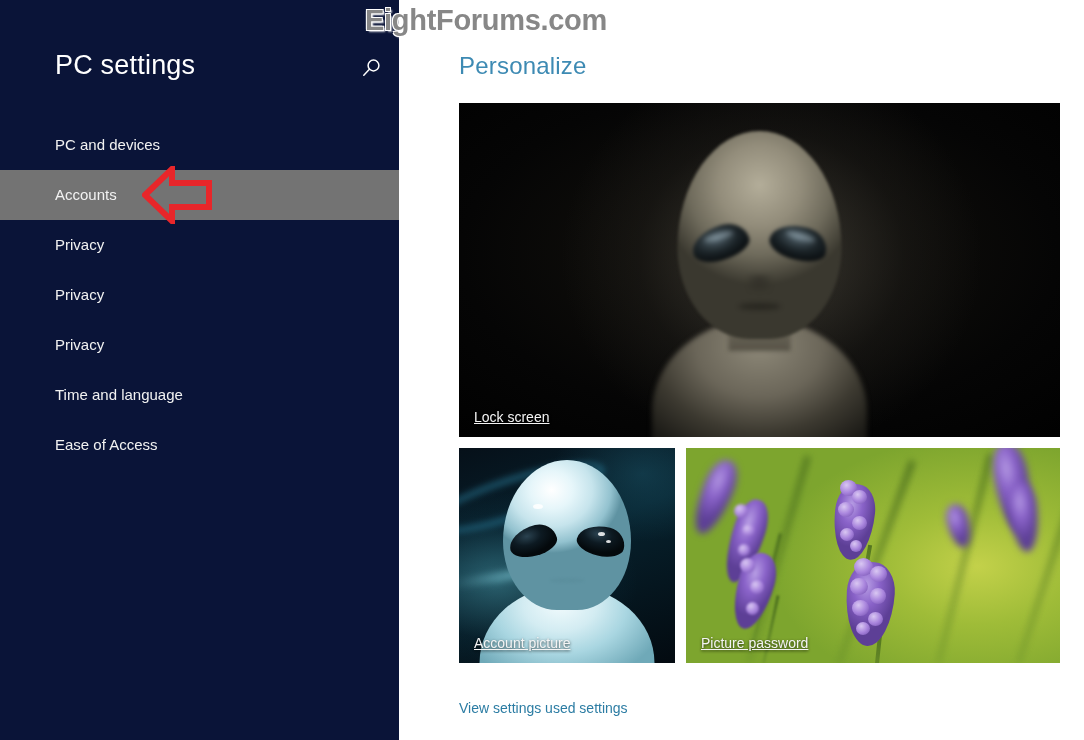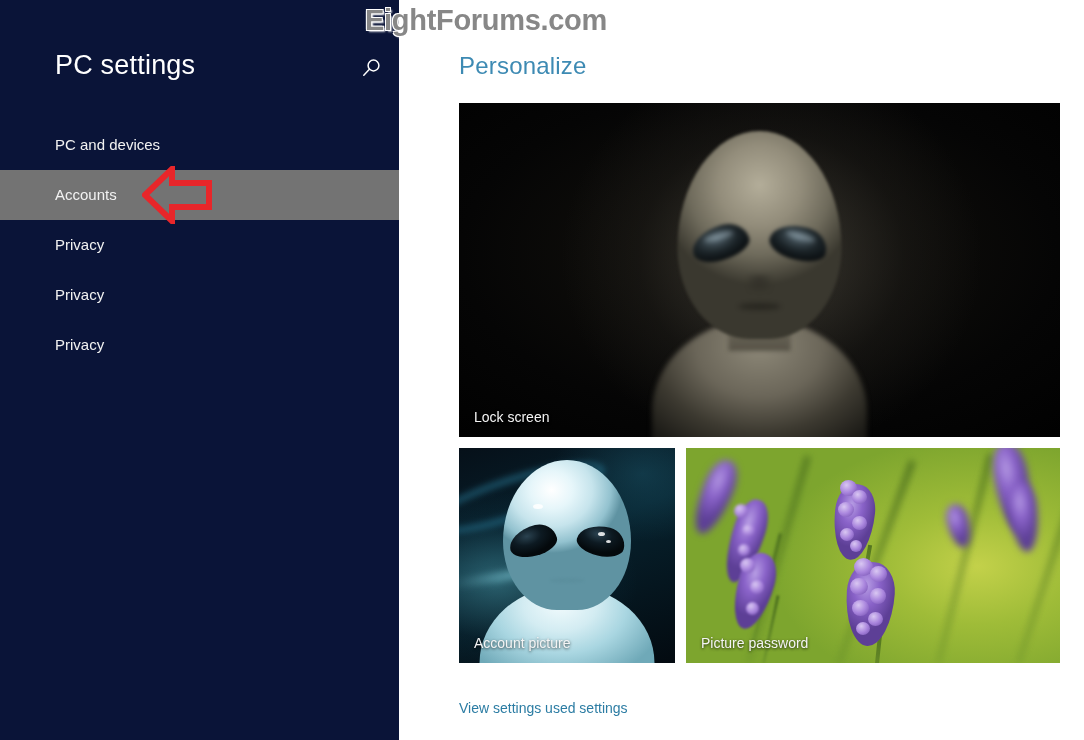--- a/index.html
+++ b/index.html
@@ -122,20 +122,21 @@
   }
   .tile-label {
     position: absolute;
     left: 15px; bottom: 12px;
     font-size: 14px;
     font-weight: 400;
     color: #f4f4f4;
     text-shadow: 0 1px 3px rgba(0,0,0,0.75);
     z-index: 5;
     white-space: nowrap;
+    text-decoration: underline;
   }
 
   
   #tile-lock-screen {
     left: 60px; top: 103px;
     width: 601px; height: 334px;
     background: #060606;
   }
   .darkscene {
     position: absolute; inset: 0;
@@ -364,20 +365,26 @@
         <span>Accounts</span>
       </div>
       <div class="nav-item">
         <span>Privacy</span>
       </div>
       <div class="nav-item">
         <span>Privacy</span>
       </div>
       <div class="nav-item">
         <span>Privacy</span>
+      </div>
+      <div class="nav-item">
+        <span>Time and language</span>
+      </div>
+      <div class="nav-item">
+        <span>Ease of Access</span>
       </div>
     </div>
 
     <div id="annotation-arrow">
       <svg width="70" height="58" viewBox="0 0 70 58" aria-hidden="true">
         <polygon points="3,29 30,3 30,17 67,17 67,41 30,41 30,55" fill="none" stroke="#e8262a" stroke-width="6" stroke-linejoin="miter"></polygon>
       </svg>
     </div>
   </div>
 

